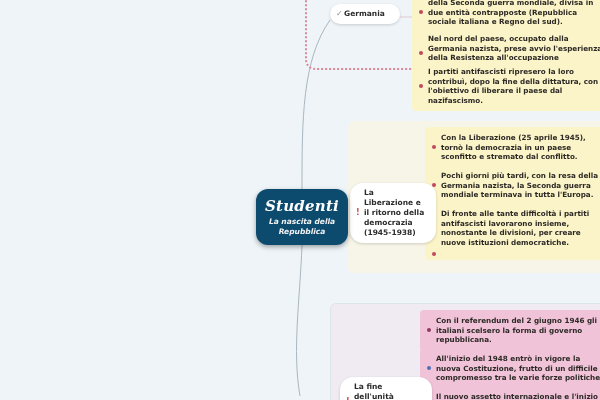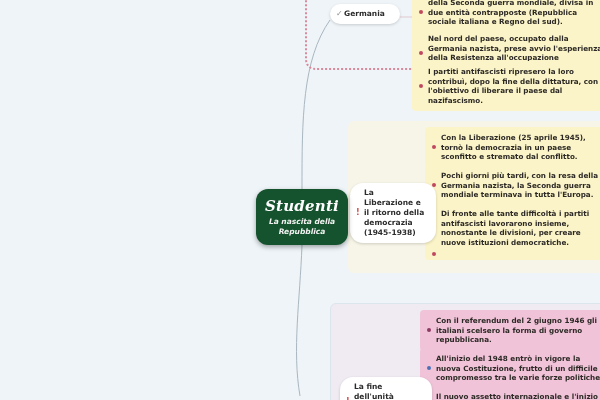--- a/index.html
+++ b/index.html
@@ -23,21 +23,21 @@
     background:#f7f5e7;border-radius:6px;
   }
   .panel-unita{
     left:330px;top:303px;width:280px;height:112px;
     background:#f0eaf2;border:1px solid #dbe6ec;border-radius:6px;
   }
 
   
   .central-node{
     position:absolute;left:256px;top:189px;width:92px;height:56px;
-    background:#14532d;border-radius:12px;
+    background:#0c4a6e;border-radius:12px;
     display:flex;flex-direction:column;align-items:center;justify-content:center;
     box-shadow:0 2px 5px rgba(0,0,0,.35);
     z-index:6;
   }
   .central-title{
     color:#ffffff;font-family:"DejaVu Serif","Liberation Serif",serif;
     font-style:italic;font-weight:700;font-size:15px;line-height:16px;
     letter-spacing:.2px;
   }
   .central-sub{

